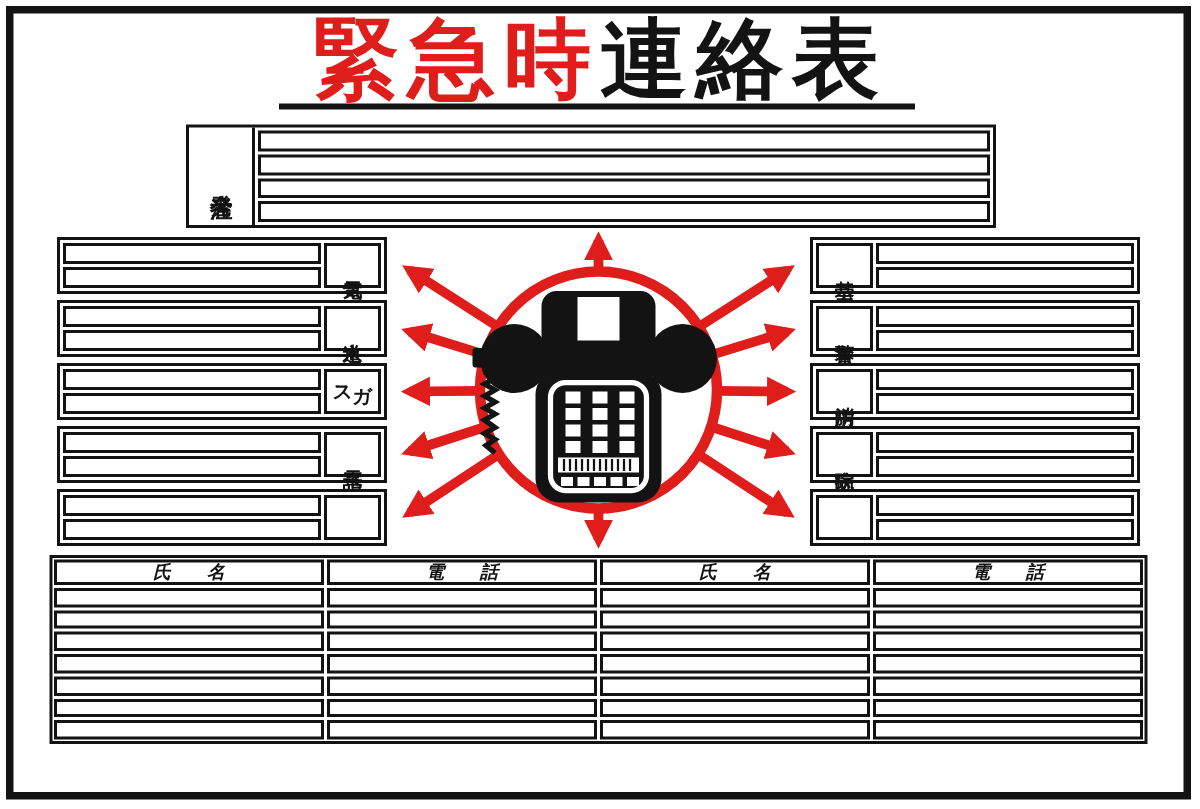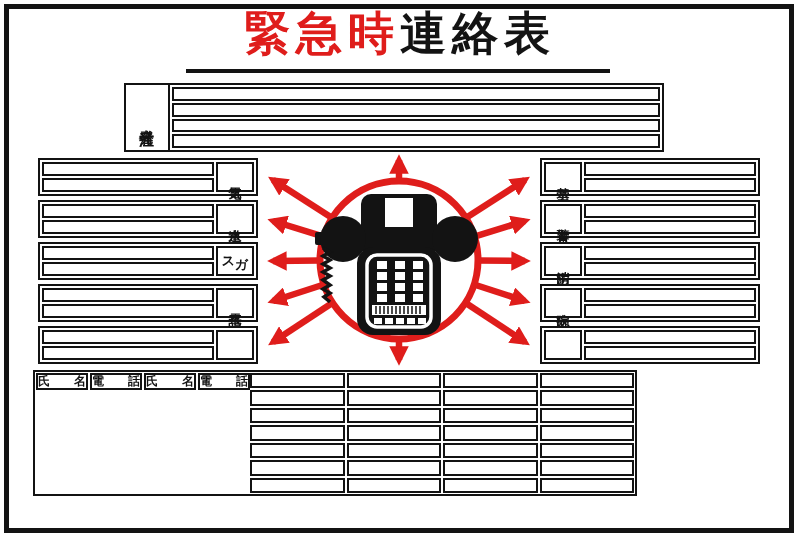--- a/index.html
+++ b/index.html
@@ -7,21 +7,21 @@
     width:800px;height:539px;background:#ffffff;position:relative;overflow:hidden;
     font-family:"Liberation Sans","DejaVu Sans",sans-serif;color:#131313;
   }
   .frame{
     position:absolute;left:4px;top:4px;width:790px;height:529px;
     border:5px solid #131313;box-sizing:border-box;background:#fff;
   }
   
   .title{
     position:absolute;top:10px;left:0;width:100%;text-align:center;
-    font-size:46px;font-weight:bold;line-height:1.02;letter-spacing:6px;white-space:nowrap;
+    font-size:58px;font-weight:bold;line-height:1.02;letter-spacing:6px;white-space:nowrap;
   }
   .title .red{color:#df1d1b;}
   .title-underline{position:absolute;left:186px;top:69px;width:424px;height:4px;background:#131313;}
   
   .orderer{
     position:absolute;left:124px;top:83px;width:540px;height:69px;
     border:2px solid #131313;box-sizing:border-box;display:flex;background:#fff;
   }
   .orderer-label{
     width:42px;border-right:2px solid #131313;display:flex;align-items:center;justify-content:center;
@@ -42,23 +42,23 @@
   .clabel{
     width:34px;border:2px solid #131313;display:flex;align-items:center;justify-content:center;
     font-size:13px;font-weight:bold;writing-mode:vertical-rl;text-orientation:upright;
     line-height:1;letter-spacing:0;
   }
   .cbox.right .clabel{order:-1;}
   
   .center-graphic{position:absolute;left:263px;top:148px;width:272px;height:224px;}
   
   .dtable{
-    position:absolute;left:33px;top:370px;width:604px;height:126px;
-    border:2px solid #131313;box-sizing:border-box;display:flex;flex-direction:row;
-    padding:1px;background:#fff;
+    position:absolute;left:33px;top:370px;width:732px;height:126px;
+    border:2px solid #131313;box-sizing:border-box;display:flex;flex-direction:column;
+    padding:1px;background:#fff;font-style:italic;
   }
   .dheader{display:flex;height:17px;gap:2px;margin-bottom:2px;flex:none;}
   .dhcell{
     flex:1;border:2px solid #131313;display:flex;align-items:center;justify-content:center;
     font-size:12px;font-weight:bold;white-space:pre;
   }
   .dir-body{flex:1;display:flex;flex-direction:column;gap:2px;}
   .dir-row{flex:1;display:flex;gap:2px;}
   .dir-cell{flex:1;border:2px solid #131313;background:#fff;}
 </style>

